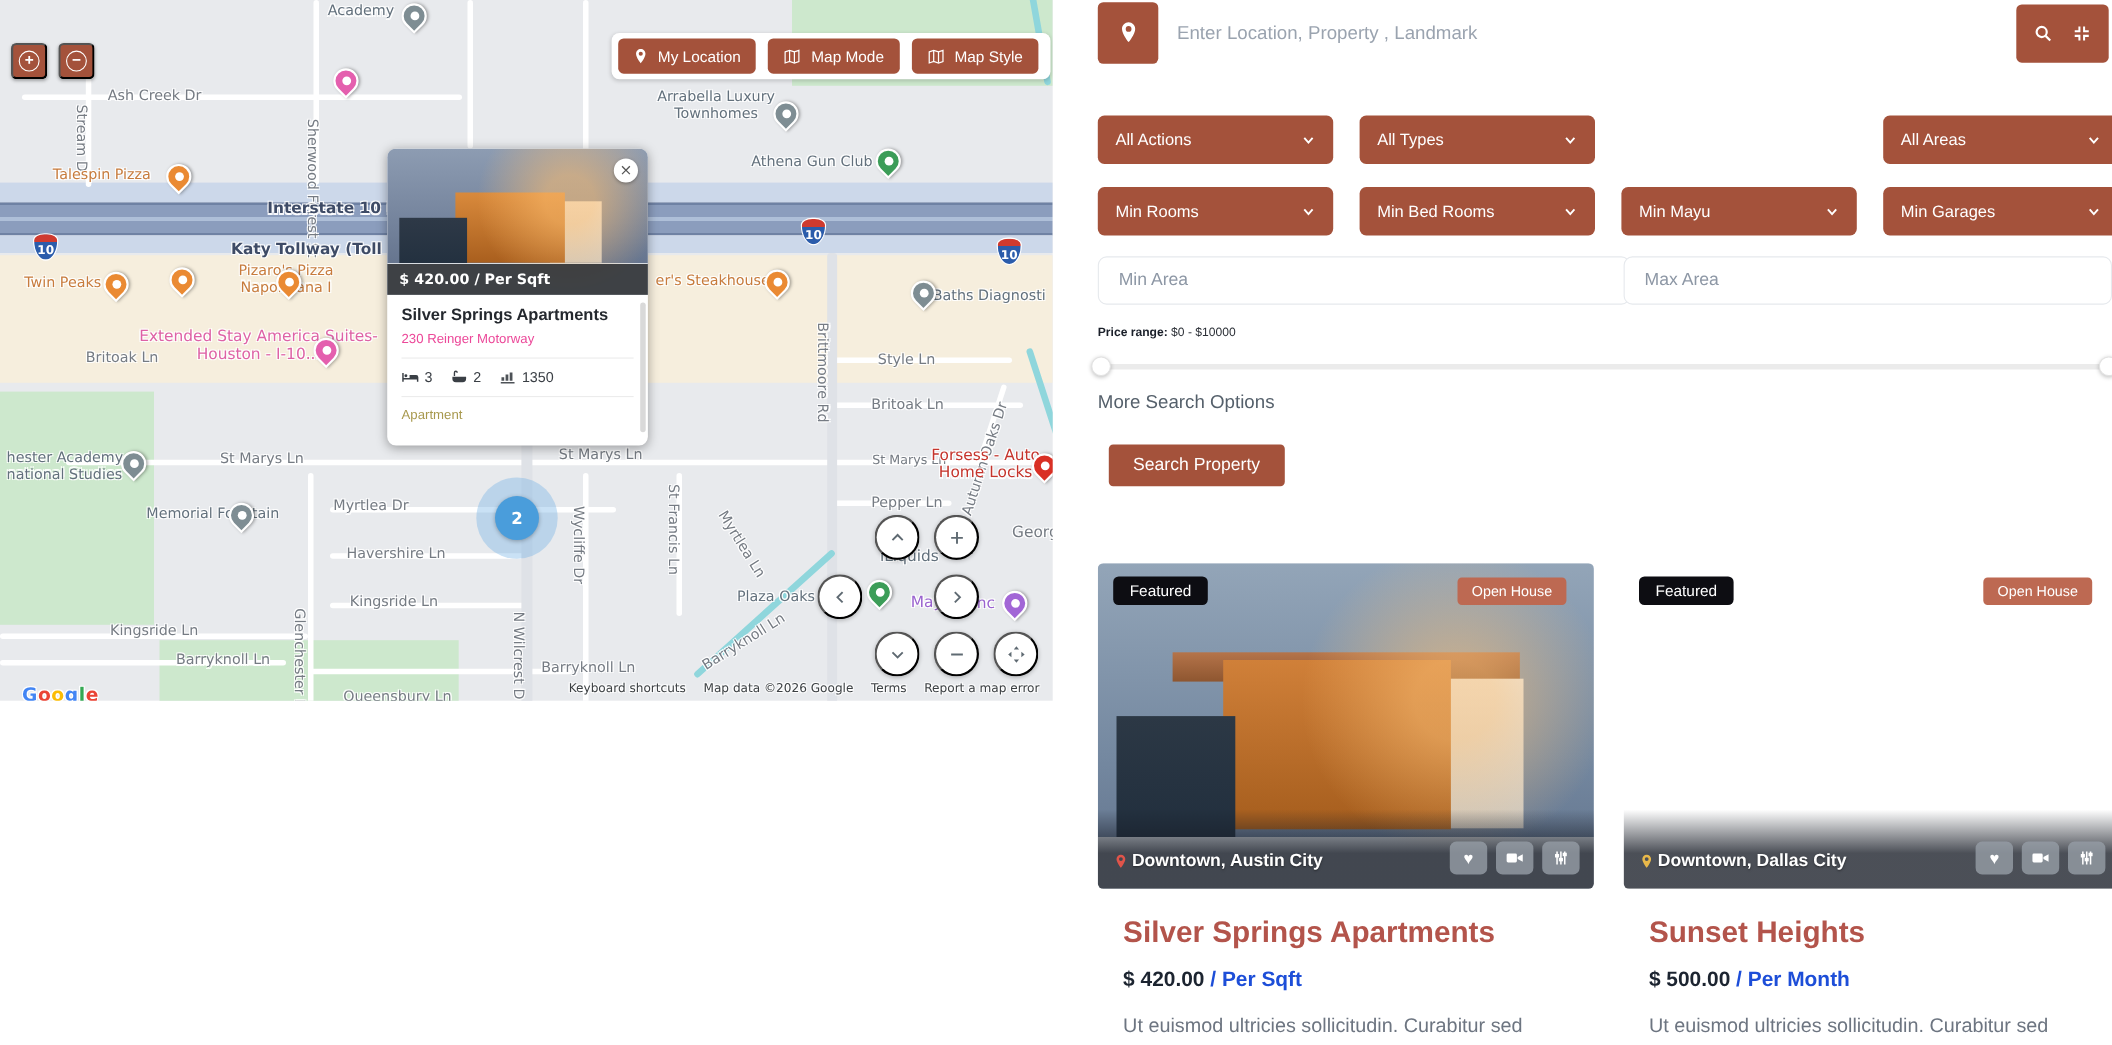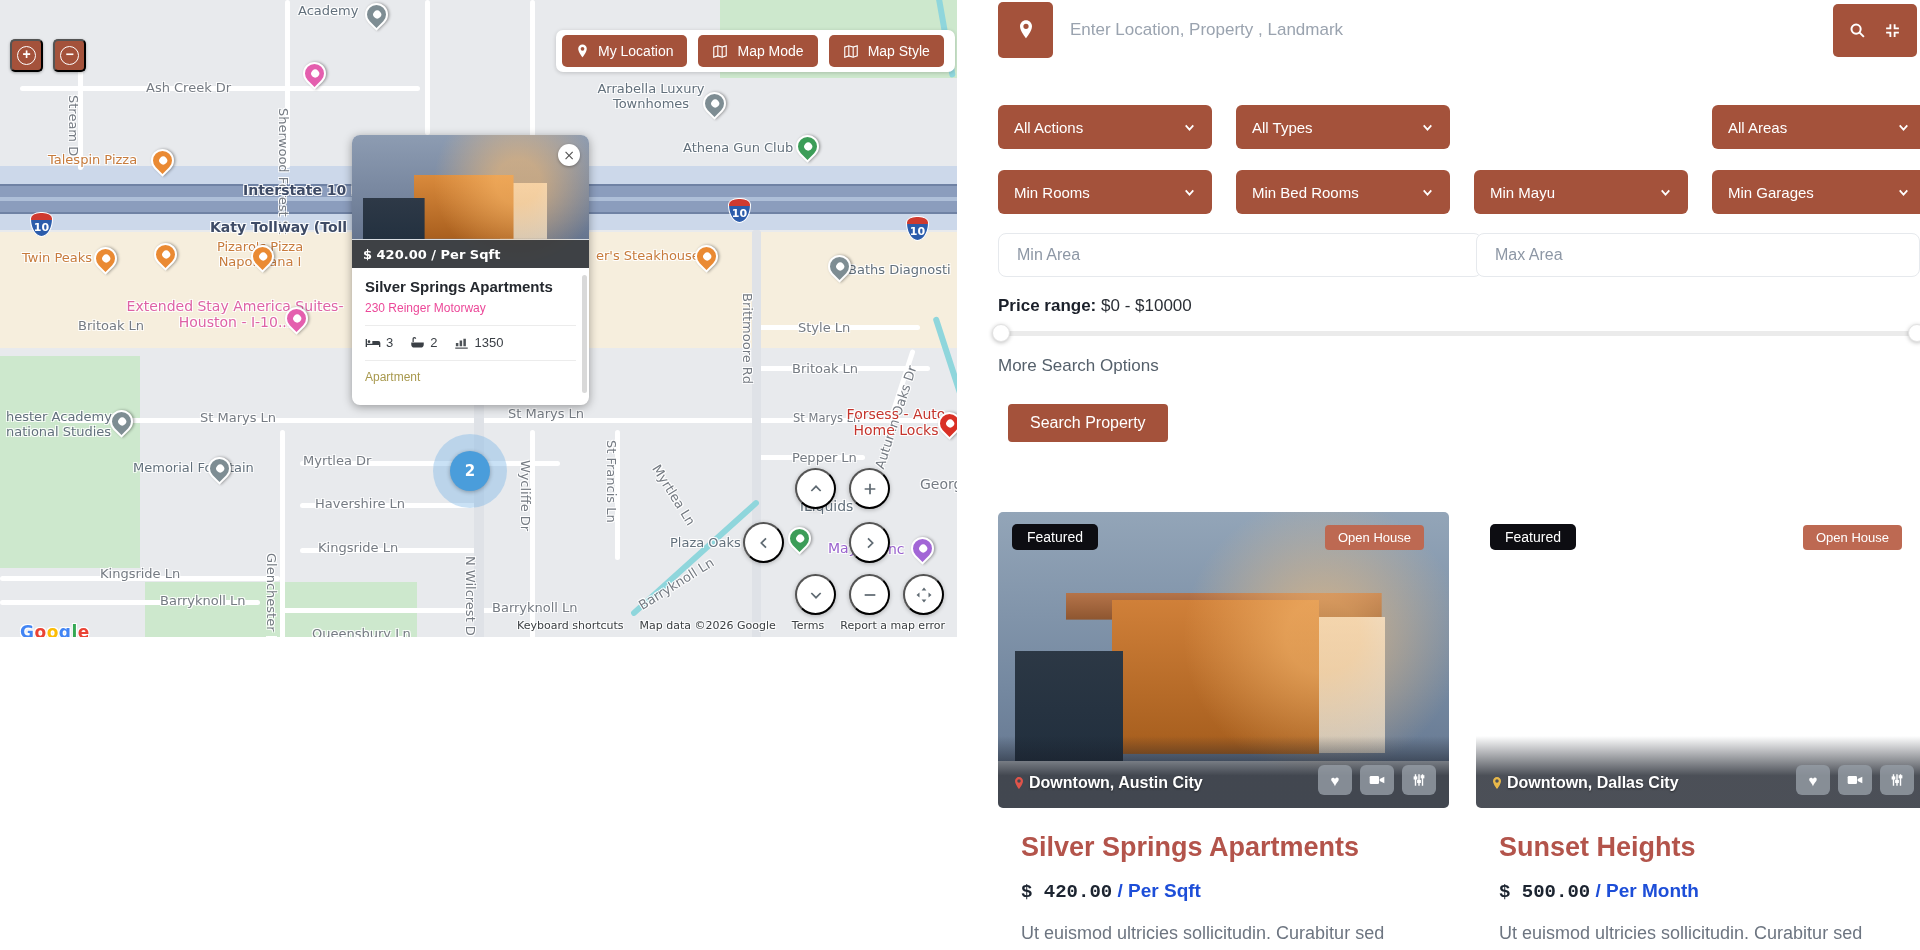--- a/index.html
+++ b/index.html
@@ -108,21 +108,21 @@
   #loc-input::placeholder { color:#9aa3af; }
 
   .dd-btn { position:absolute; width:214px; height:44px; background:#a4523b; color:#fff; border:none;
         border-radius:6px; font-family:"Liberation Sans",sans-serif; font-size:15px; text-align:left;
         padding:0 16px; display:flex; align-items:center; justify-content:space-between; cursor:pointer; }
 
   .area-input { position:absolute; height:44px; border:1.5px solid #e6e9ed; border-radius:8px;
         font-family:"Liberation Sans",sans-serif; font-size:16px; padding:0 18px; color:#3a4350; outline:none; }
   .area-input::placeholder { color:#8d97a5; }
 
-  .price-line { position:absolute; left:998px; top:296px; font-size:17px; color:#2b2f36; }
+  .price-line { position:absolute; left:998px; top:296px; font-size:11px; color:#2b2f36; }
   .price-line b { color:#1b202a; }
   .slider-track { position:absolute; left:998px; top:331px; width:920px; height:5px;
         background:#ebebeb; border-radius:3px; }
   .slider-handle { position:absolute; top:-7px; width:18px; height:18px; border-radius:50%; background:#fff;
         border:1px solid #e2e2e2; box-shadow:0 1px 4px rgba(0,0,0,.25); cursor:pointer; }
 
   .more-opts { position:absolute; left:998px; top:356px; font-size:17px; color:#55606b; cursor:pointer; }
   .search-btn { position:absolute; left:1008px; top:404px; height:38px; padding:0 22px; background:#a4523b;
         color:#fff; border:none; border-radius:4px; font-family:"Liberation Sans",sans-serif;
         font-size:16px; cursor:pointer; }
@@ -153,21 +153,21 @@
   .card-img-overlay { position:absolute; left:0; bottom:0; width:100%; height:72px;
         background:linear-gradient(180deg, rgba(25,30,40,0), rgba(25,30,40,.78) 55%); }
   .card-loc { position:absolute; left:15px; bottom:16px; color:#fff; font-size:16px; font-weight:bold;
         display:flex; align-items:center; gap:4px; text-shadow:0 1px 2px rgba(0,0,0,.5); }
   .card-actions { position:absolute; right:13px; bottom:13px; display:flex; gap:8px; }
   .card-act-btn { width:34px; height:30px; border-radius:6px; background:rgba(150,157,166,.80);
         border:none; color:#fff; display:flex; align-items:center; justify-content:center;
         font-size:15px; cursor:pointer; }
   .card-title { margin:24px 0 0 23px; font-size:27px; font-weight:600; color:#b3544b; }
   .card-price { margin:17px 0 0 23px; font-size:19px; color:#1c2430; }
-  .card-price .amt { font-weight:bold;font-family:Liberation Mono, monospace; }
+  .card-price .amt { font-weight:bold; }
   .card-price .per { font-weight:600; color:#1d4ed8; }
   .card-desc { margin:17px 23px 0; font-size:18px; color:#6d7581; line-height:1.5; }
 
   svg { display:block; }
 </style>
 </head>
 <body>
 
 <div id="app">
 
@@ -203,21 +203,21 @@
     <div class="road-v" style="left:615px;top:430px;height:130px;"></div>
     <div class="road-v" style="left:280px;top:430px;height:220px;"></div>
     <div class="road-v road-big" style="left:474px;top:380px;width:10px;height:270px;"></div>
     <div class="road-v" style="left:900px;top:348px;height:70px;transform:rotate(18deg);"></div>
 
     <div class="creek" style="left:880px;top:390px;width:160px;transform:rotate(72deg);"></div>
     <div class="creek" style="left:610px;top:555px;width:170px;transform:rotate(-42deg);"></div>
     <div class="creek" style="left:900px;top:30px;width:90px;transform:rotate(80deg);"></div>
 
     <div class="map-label poi" style="left:298px;top:3px;">Academy</div>
-    <div class="map-label" style="left:98px;top:80px;margin-left:48px;">Ash Creek Dr</div>
+    <div class="map-label" style="left:98px;top:80px;">Ash Creek Dr</div>
     <div class="map-label vert" style="left:66px;top:95px;">Stream Dr</div>
     <div class="map-label vert" style="left:276px;top:108px;">Sherwood Forest St</div>
     <div class="map-label poi two-line" style="left:592px;top:82px;width:118px;">Arrabella Luxury Townhomes</div>
     <div class="map-label poi" style="left:683px;top:140px;">Athena Gun Club</div>
     <div class="map-label food" style="left:48px;top:152px;">Talespin Pizza</div>
     <div class="map-label navy" style="left:243px;top:182px;">Interstate 10 Fr</div>
     <div class="map-label navy" style="left:210px;top:219px;">Katy Tollway (Toll roa</div>
     <div class="map-label food" style="left:22px;top:250px;">Twin Peaks</div>
     <div class="map-label food two-line" style="left:192px;top:240px;width:136px;">Pizaro's Pizza Napoletana I</div>
     <div class="map-label food" style="left:596px;top:248px;">er's Steakhouse</div>

